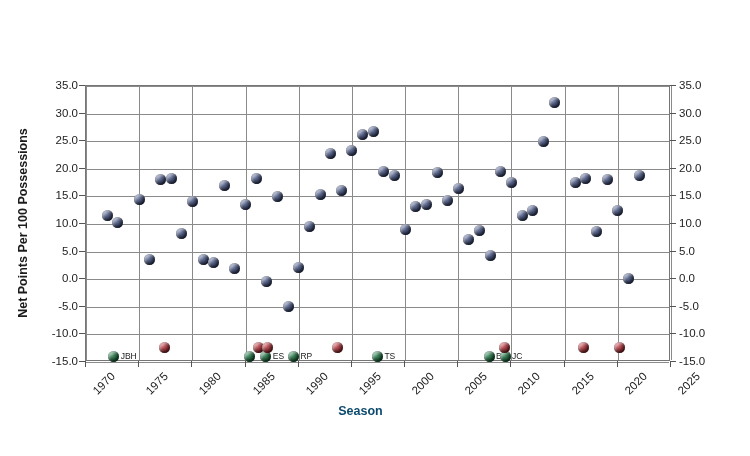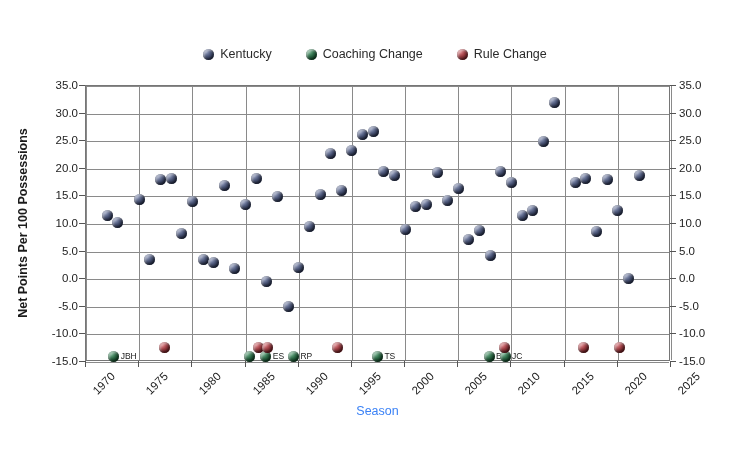--- a/index.html
+++ b/index.html
@@ -51,44 +51,30 @@
     transform-origin:right top;transform:rotate(-45deg);
   }
 
   #ylabel-left{
     position:absolute;left:-2px;top:85px;width:276px;height:18px;
     transform:rotate(-90deg);transform-origin:0 0;
     margin-left:18px;margin-top:276px;
     text-align:center;font-size:12.5px;font-weight:bold;color:#1b1b1b;
   }
   #xlabel{
-    position:absolute;left:85px;top:404px;width:585px;text-align:center;
-    font-size:12.5px;font-weight:normal;color:#3b82f6;
+    position:absolute;left:68px;top:404px;width:585px;text-align:center;
+    font-size:12.5px;font-weight:bold;color:#0c4a6e;
   }
 </style>
 </head>
 <body>
 
 <div id="chart-root">
 
 
-  <div id="legend">
-      <div class="legend-item">
-        <span class="ball lg" style="background:radial-gradient(circle at 34% 30%, #808bae 0%, #4c577a 38%, #3a4568 68%, #0d183b 100%);"></span>
-        <span class="legend-label">Kentucky</span>
-      </div>
-      <div class="legend-item">
-        <span class="ball lg" style="background:radial-gradient(circle at 34% 30%, #62a27d 0%, #2e6e49 38%, #1c5c37 68%, #002f0a 100%);"></span>
-        <span class="legend-label">Coaching Change</span>
-      </div>
-      <div class="legend-item">
-        <span class="ball lg" style="background:radial-gradient(circle at 34% 30%, #d47278 0%, #a03e44 38%, #8e2c32 68%, #610005 100%);"></span>
-        <span class="legend-label">Rule Change</span>
-      </div>
-    </div>
 
   <div id="ylabel-left">Net Points Per 100 Possessions</div>
   <div id="xlabel">Season</div>
 
   <div id="plot">
       <div class="gl h" style="top: 0px;"></div>
       <div class="gl h" style="top: 27.6px;"></div>
       <div class="gl h" style="top: 55.2px;"></div>
       <div class="gl h" style="top: 82.8px;"></div>
       <div class="gl h" style="top: 110.4px;"></div>

